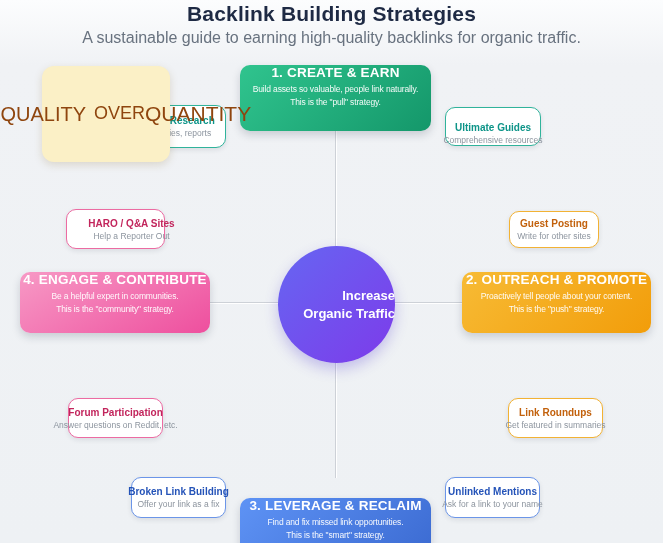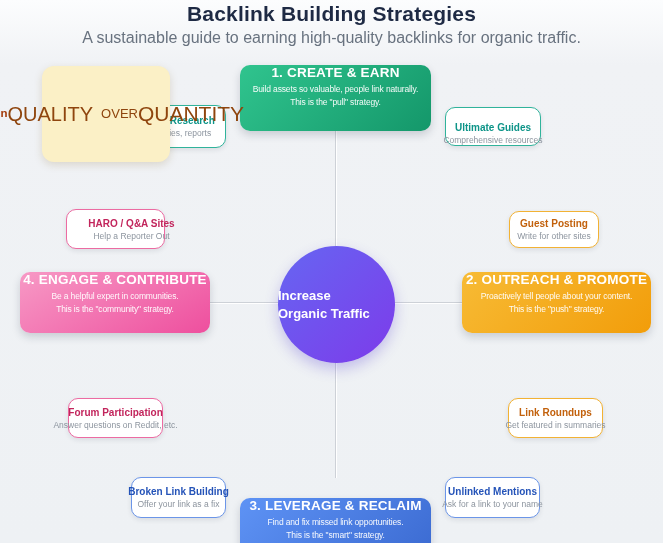--- a/index.html
+++ b/index.html
@@ -24,21 +24,21 @@
   }
   
   .line{position:absolute;z-index:0;background:#cdd1d7;}
   .line-v{left:335px;top:131px;width:1px;height:347px;box-shadow:1px 0 0 #ffffff;}
   .line-h{left:210px;top:302px;width:252px;height:1px;box-shadow:0 1px 0 #ffffff;}
   
   .center-circle{
     position:absolute;left:278px;top:246px;width:117px;height:117px;
     border-radius:50%;z-index:2;
     background:linear-gradient(135deg,#6666f2 0%,#7d3bea 100%);
-    display:flex;flex-direction:column;align-items:flex-start;justify-content:center;
+    display:flex;flex-direction:column;align-items:flex-end;justify-content:center;
     color:#fff;font-weight:700;font-size:13px;line-height:1.35;text-align:center;
     box-shadow:0 6px 14px rgba(90,70,210,.30);
   }
   
   .quad{
     position:absolute;z-index:2;border-radius:10px;overflow:hidden;
     display:flex;flex-direction:column;align-items:center;
     color:#fff;text-align:center;
     box-shadow:0 4px 9px rgba(30,40,60,.18);
     padding:0 2px;box-sizing:border-box;
@@ -64,21 +64,21 @@
   .tag-blue{border:1.5px solid #6b95e8;}   .tag-blue .tag-title{color:#2453b8;}
   
   .golden{
     position:absolute;left:42px;top:66px;width:128px;height:96px;z-index:4;
     background:#fbf0c6;border-radius:12px;
     display:flex;flex-direction:row;align-items:center;justify-content:center;
     text-align:center;box-shadow:0 3px 8px rgba(120,90,20,.18);
   }
   .golden-heading{font-size:11.5px;font-weight:700;color:#a33b0c;margin-bottom:2px;}
   .golden-w1{font-size:20px;color:#8f450e;line-height:1.1;}
-  .golden-w2{font-size:13px;color:#8f450e;line-height:1.1;margin-left:8px;}
+  .golden-w2{font-size:18px;color:#8f450e;line-height:1.1;margin-left:8px;}
   .golden-w3{font-size:21px;color:#8f450e;line-height:1.1;}
   
   .pos-original{left:118px;top:105px;width:108px;height:43px;z-index:1;}
   .pos-ultimate{left:445px;top:107px;width:96px;height:39px;justify-content:flex-end;}
   .pos-haro{left:66px;top:209px;width:99px;height:40px;padding-left:32px;}
   .pos-guest{left:509px;top:211px;width:90px;height:37px;}
   .pos-forum{left:68px;top:398px;width:95px;height:40px;}
   .pos-roundups{left:508px;top:398px;width:95px;height:40px;}
   .pos-broken{left:131px;top:477px;width:95px;height:41px;}
   .pos-unlinked{left:445px;top:477px;width:95px;height:41px;}

